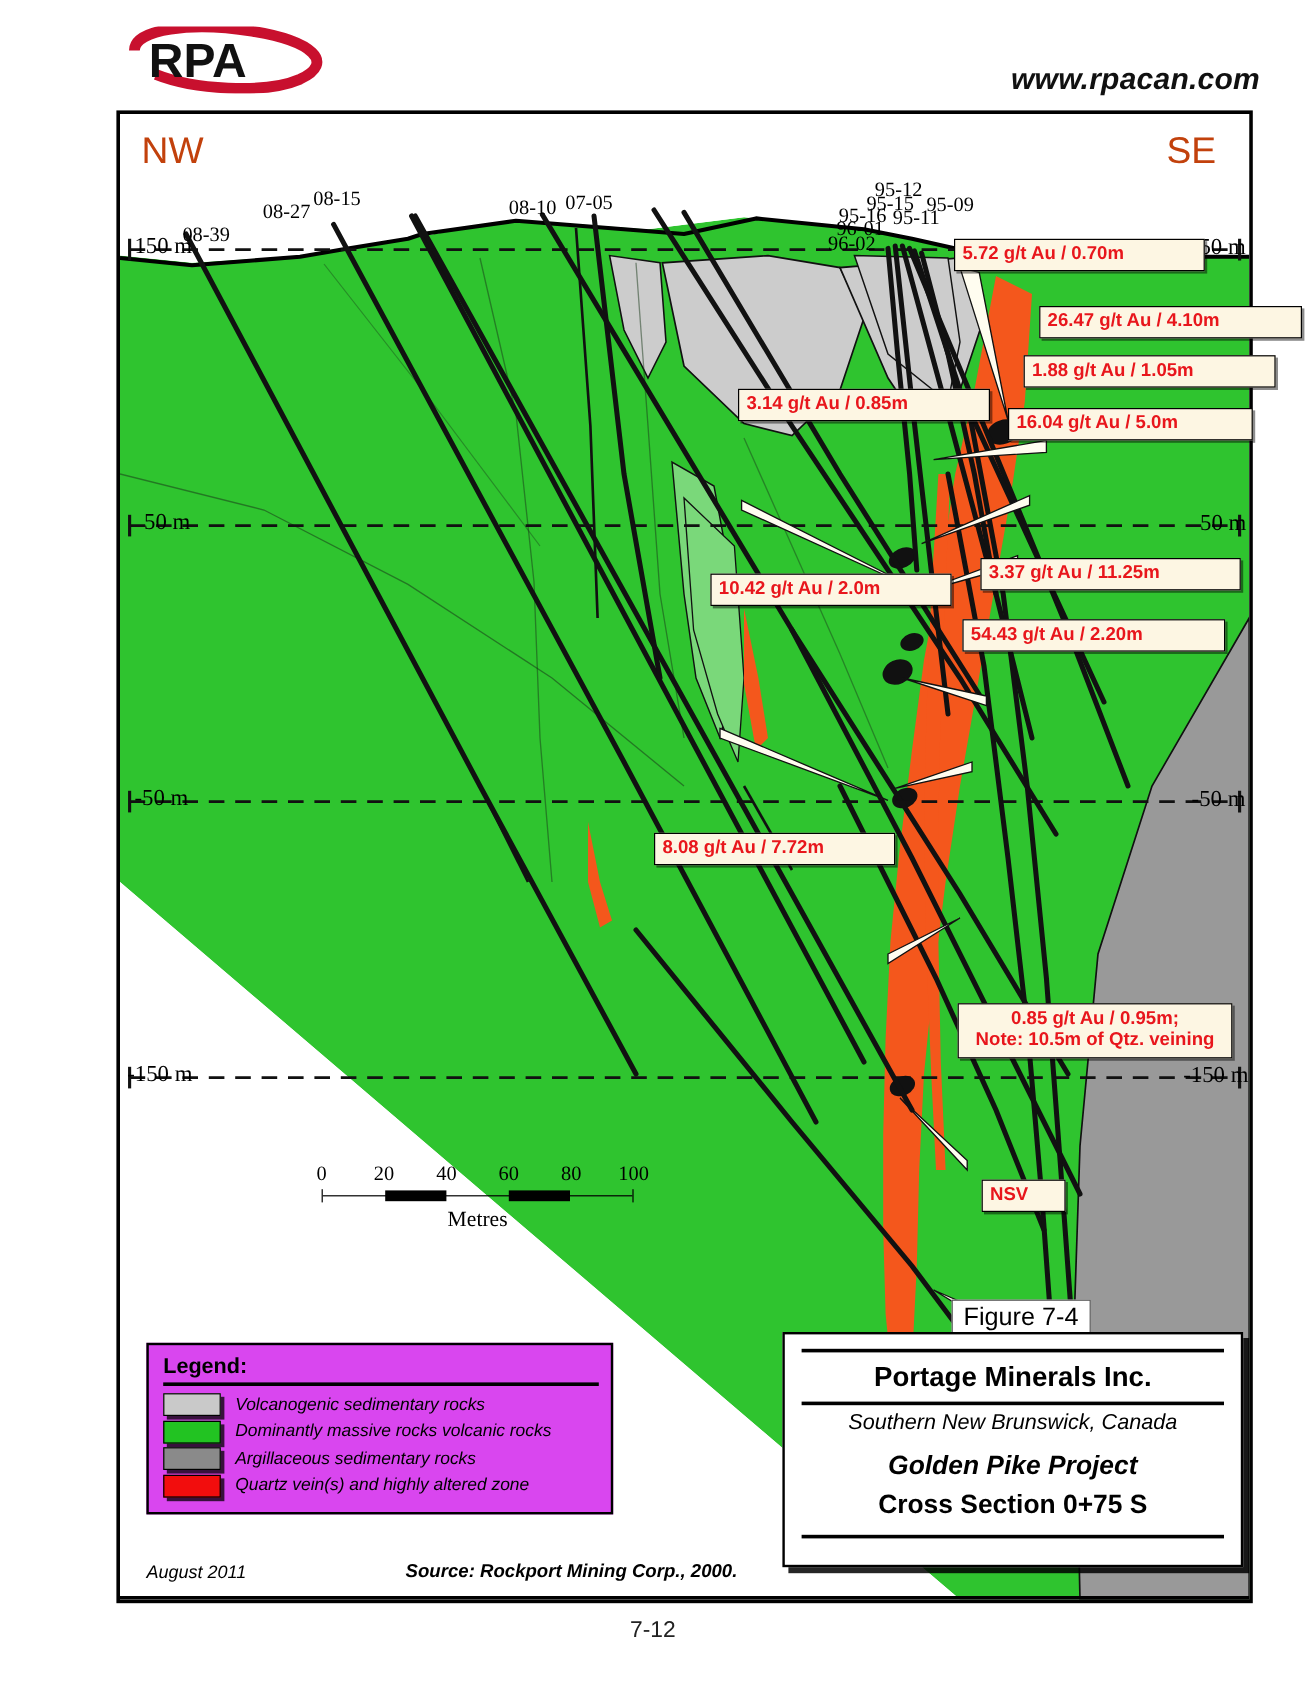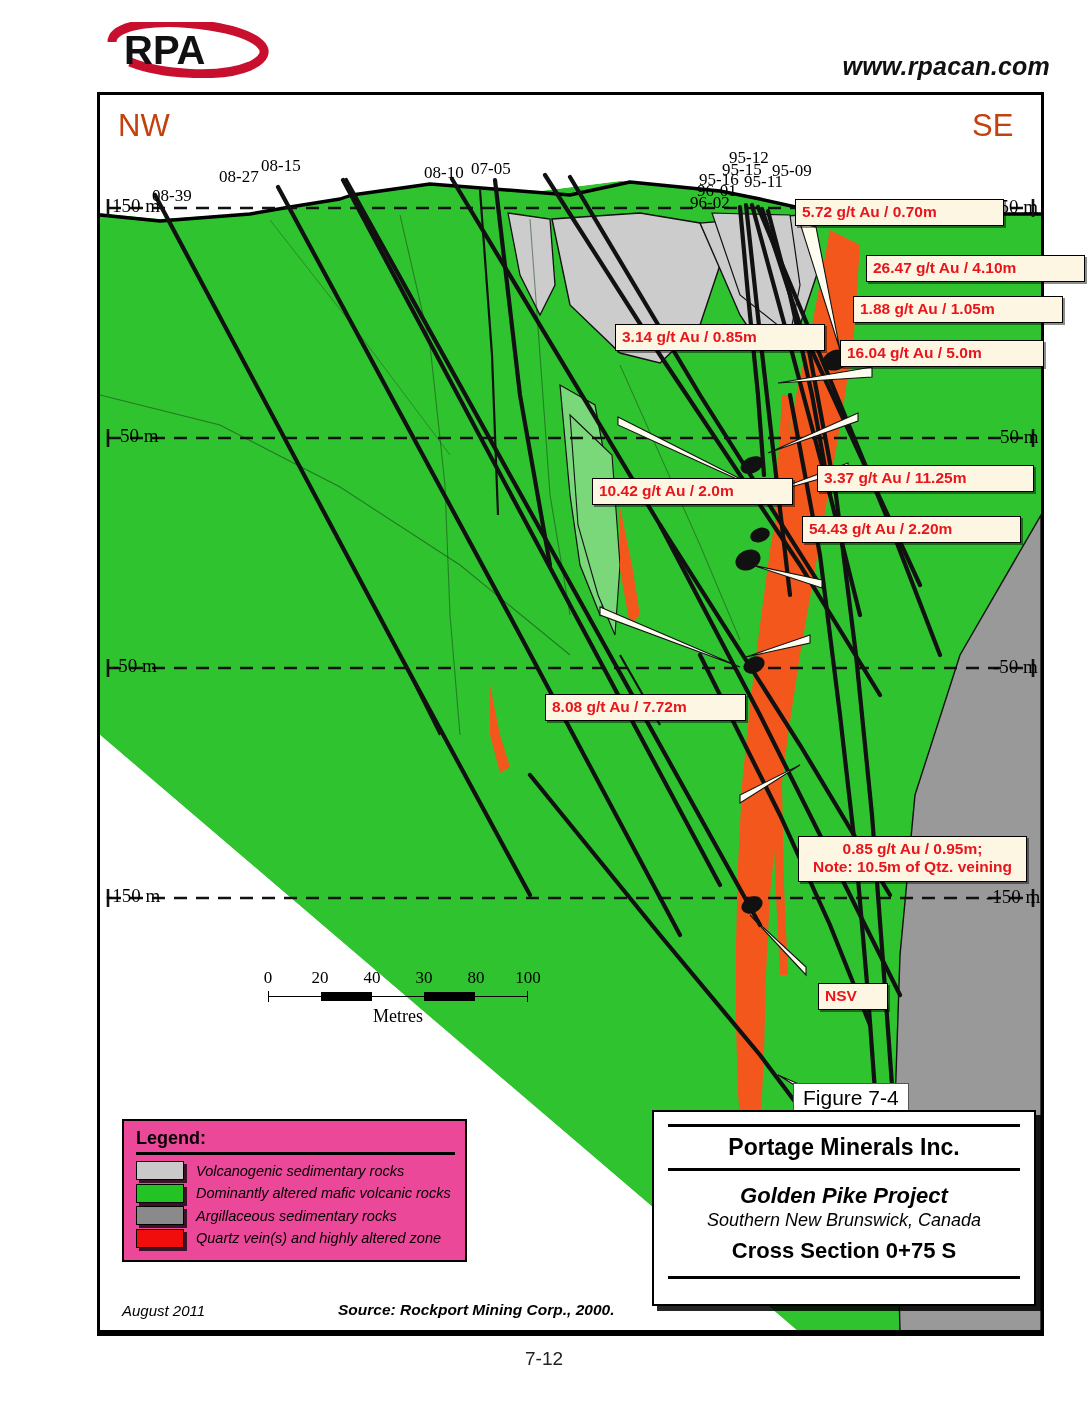--- a/index.html
+++ b/index.html
@@ -41,22 +41,22 @@
   #scalebar{position:absolute;left:268px;top:968px;width:260px;}
   #scalebar .nums{position:relative;height:22px;}
   #scalebar .nums span{position:absolute;transform:translateX(-50%);
         font-family:"Liberation Serif",serif;font-size:17px;color:#000;}
   #scalebar .bar{position:relative;height:11px;margin-top:1px;border-left:1.5px solid #000;border-right:1.5px solid #000;}
   #scalebar .bar .rule{position:absolute;left:0;right:0;top:4.5px;height:1.5px;background:#000;}
   #scalebar .bar .seg{position:absolute;top:1px;height:9px;background:#000;}
   #scalebar .cap{text-align:center;font-family:"Liberation Serif",serif;font-size:18px;margin-top:4px;}
 
   
-  #legend{position:absolute;left:122px;top:1119px;width:345px;border:2px solid #000;
-          background:#ec4899;padding:7px 10px 9px 12px;box-sizing:border-box;}
+  #legend{position:absolute;left:122px;top:1119px;width:389px;border:2px solid #000;
+          background:#d946ef;padding:7px 10px 9px 12px;box-sizing:border-box;}
   #legend h4{margin:0 0 3px 0;font-size:18px;font-weight:bold;color:#000;
              font-family:"Liberation Sans",sans-serif;}
   #legend .hr{height:3px;background:#000;margin:0 0 6px 0;}
   #legend .row{display:flex;align-items:center;margin:3.5px 0;}
   #legend .sw{width:46px;height:17px;border:1px solid #000;margin-right:12px;flex:0 0 auto;
               box-shadow:3px 3px 0 rgba(0,0,0,.75);}
   #legend .lb{font-style:italic;font-size:14.5px;color:#000;font-family:"Liberation Sans",sans-serif;}
 
   
   #figtag{position:absolute;left:793px;top:1083px;background:#fff;border:1px solid #555;
@@ -273,21 +273,21 @@
       <div class="assay" style="left: 545px; top: 694px; width: 187px;">8.08 g/t Au / 7.72m</div>
       <div class="assay" style="left: 818px; top: 983px; width: 56px;">NSV</div>
       <div class="assay two" style="left: 798px; top: 836px; width: 215px;">0.85 g/t Au / 0.95m;<br>Note: 10.5m of Qtz. veining</div>
     </div>
 
   <div id="scalebar">
     <div class="nums" id="scale-nums">
         <span style="left: 0%;">0</span>
         <span style="left: 20%;">20</span>
         <span style="left: 40%;">40</span>
-        <span style="left: 60%;">30</span>
+        <span style="left: 60%;">60</span>
         <span style="left: 80%;">80</span>
         <span style="left: 100%;">100</span>
       </div>
     <div class="bar">
       <div class="rule"></div>
       <div class="seg" style="left:20%;width:20%;"></div>
       <div class="seg" style="left:60%;width:20%;"></div>
     </div>
     <div class="cap">Metres</div>
   </div>
@@ -295,41 +295,41 @@
   <div id="legend">
     <h4>Legend:</h4>
     <div class="hr"></div>
     <div id="legend-rows">
         <div class="row">
           <div class="sw" style="background: rgb(201, 201, 201);"></div>
           <div class="lb">Volcanogenic sedimentary rocks</div>
         </div>
         <div class="row">
           <div class="sw" style="background: rgb(34, 195, 34);"></div>
-          <div class="lb">Dominantly altered mafic volcanic rocks</div>
+          <div class="lb">Dominantly massive rocks volcanic rocks</div>
         </div>
         <div class="row">
           <div class="sw" style="background: rgb(138, 138, 138);"></div>
           <div class="lb">Argillaceous sedimentary rocks</div>
         </div>
         <div class="row">
           <div class="sw" style="background: rgb(242, 13, 13);"></div>
           <div class="lb">Quartz vein(s) and highly altered zone</div>
         </div>
       </div>
   </div>
 
   <div id="figtag">Figure 7-4</div>
 
   <div id="titleblock">
     <div class="tline"></div>
     <div id="tb-company">Portage Minerals Inc.</div>
     <div class="tline"></div>
+    <div id="tb-location">Southern New Brunswick, Canada</div>
     <div id="tb-project">Golden Pike Project</div>
-    <div id="tb-location">Southern New Brunswick, Canada</div>
     <div id="tb-section">Cross Section 0+75 S</div>
     <div class="tline" style="margin-top:12px;"></div>
   </div>
 
   <div id="f-date">August 2011</div>
   <div id="f-source">Source: Rockport Mining Corp., 2000.</div>
   <div id="f-rule"></div>
   <div id="pagenum">7-12</div>
 
 </div>

